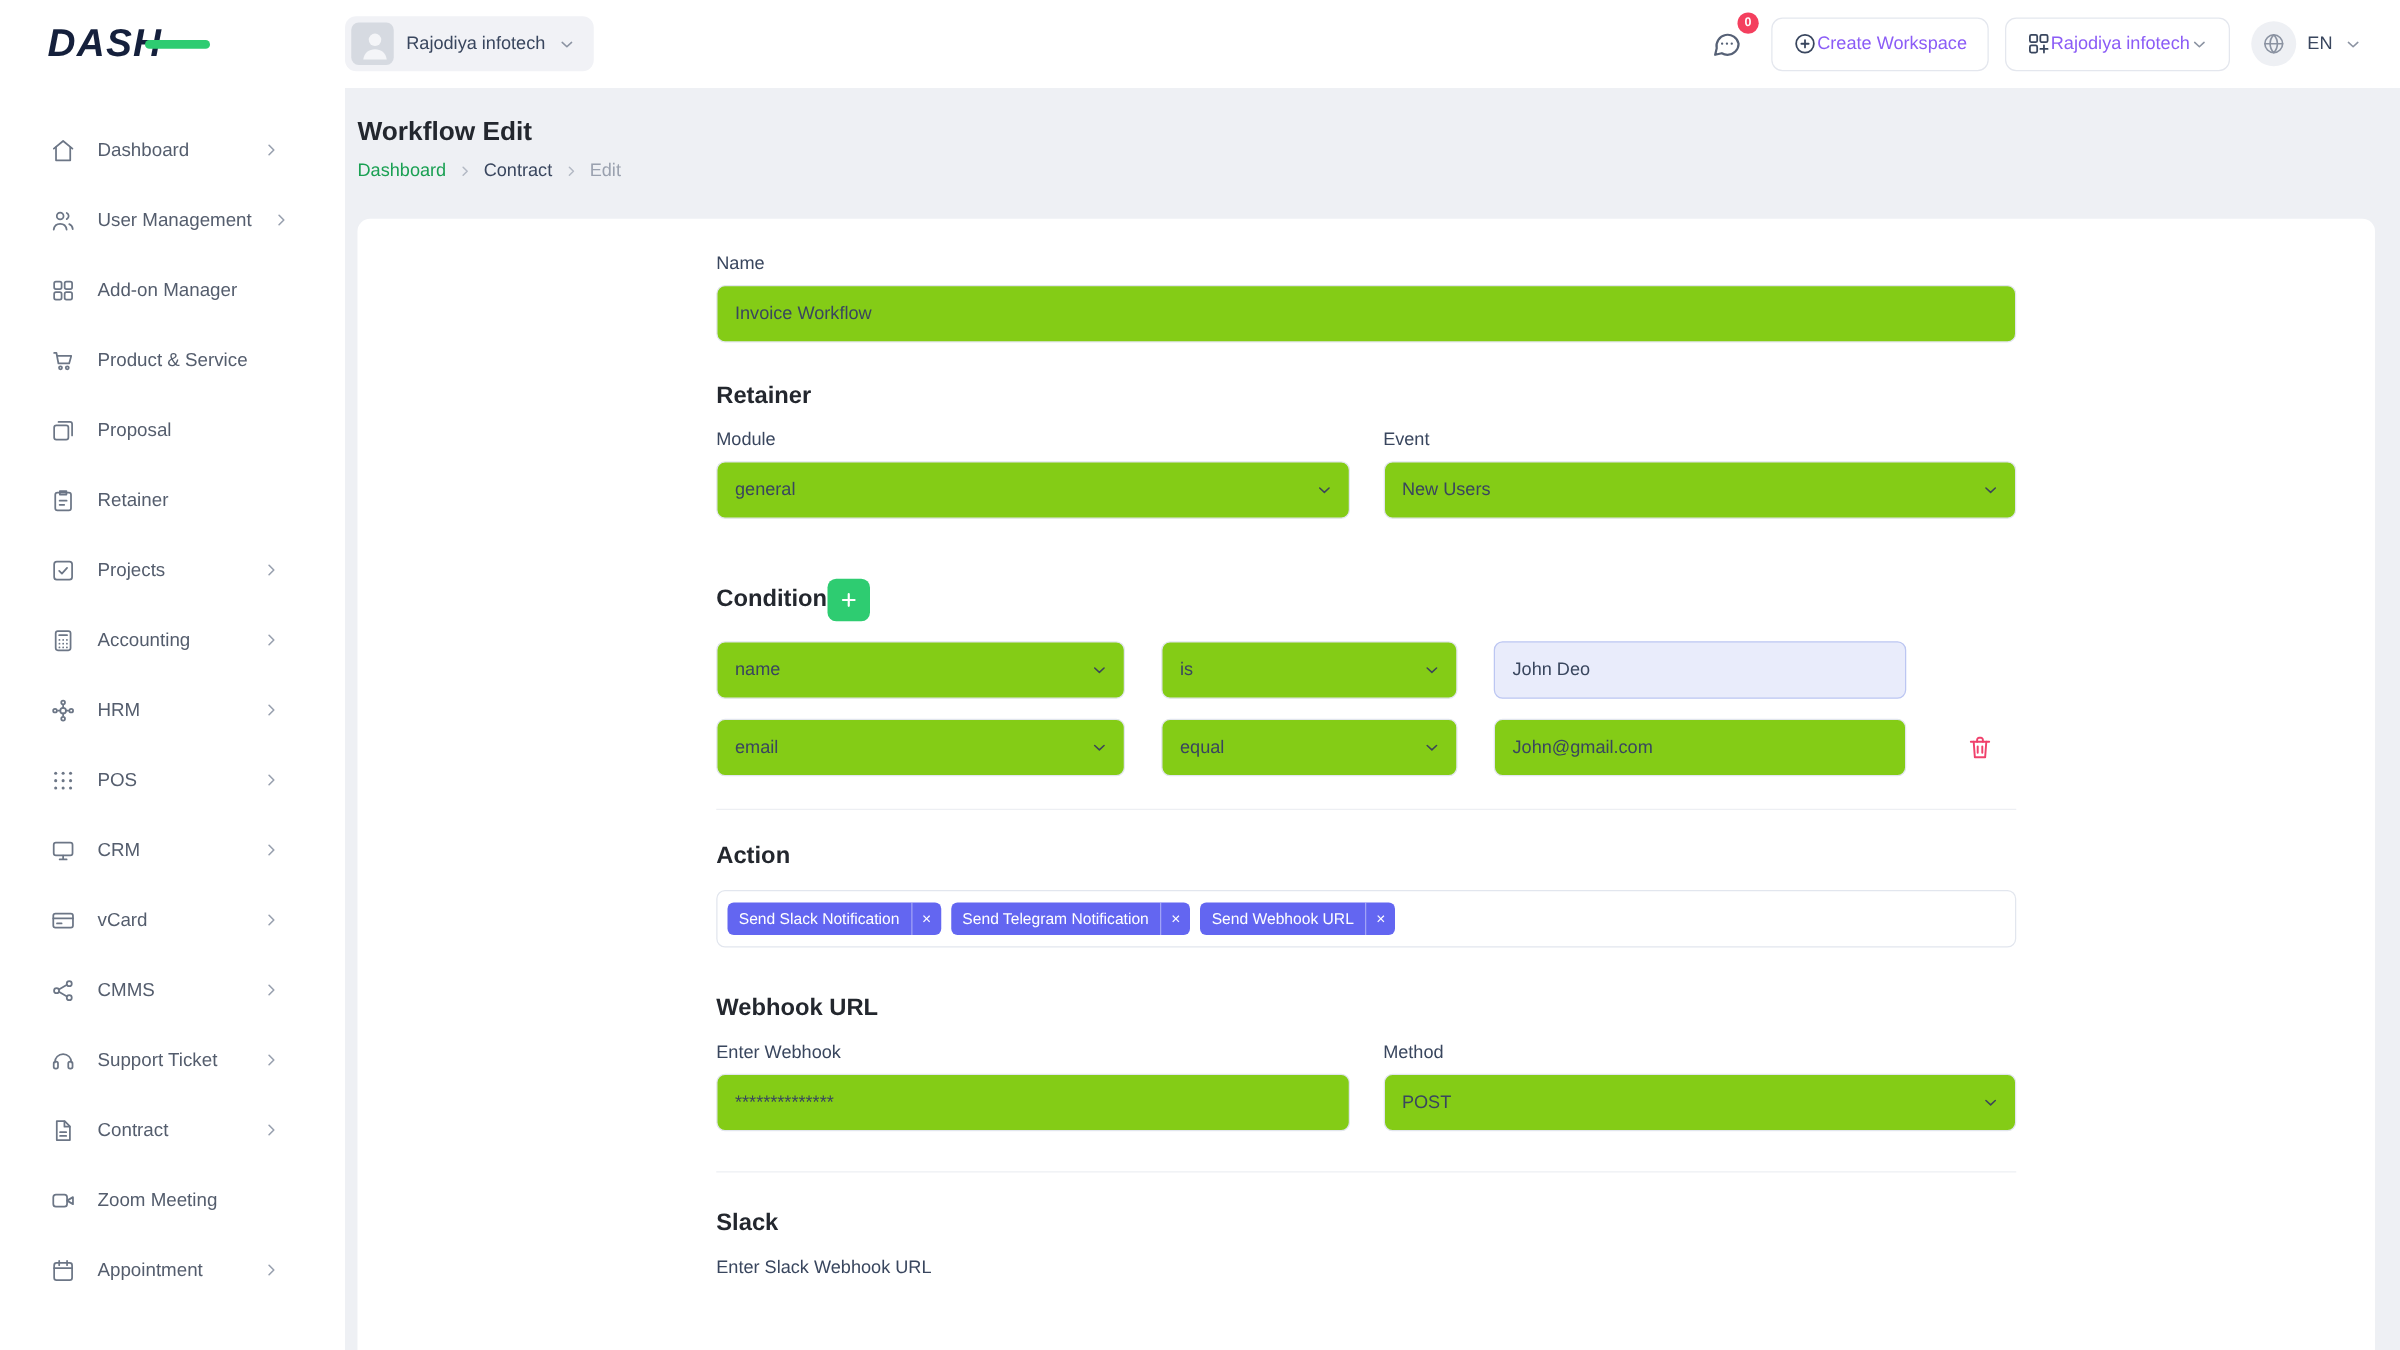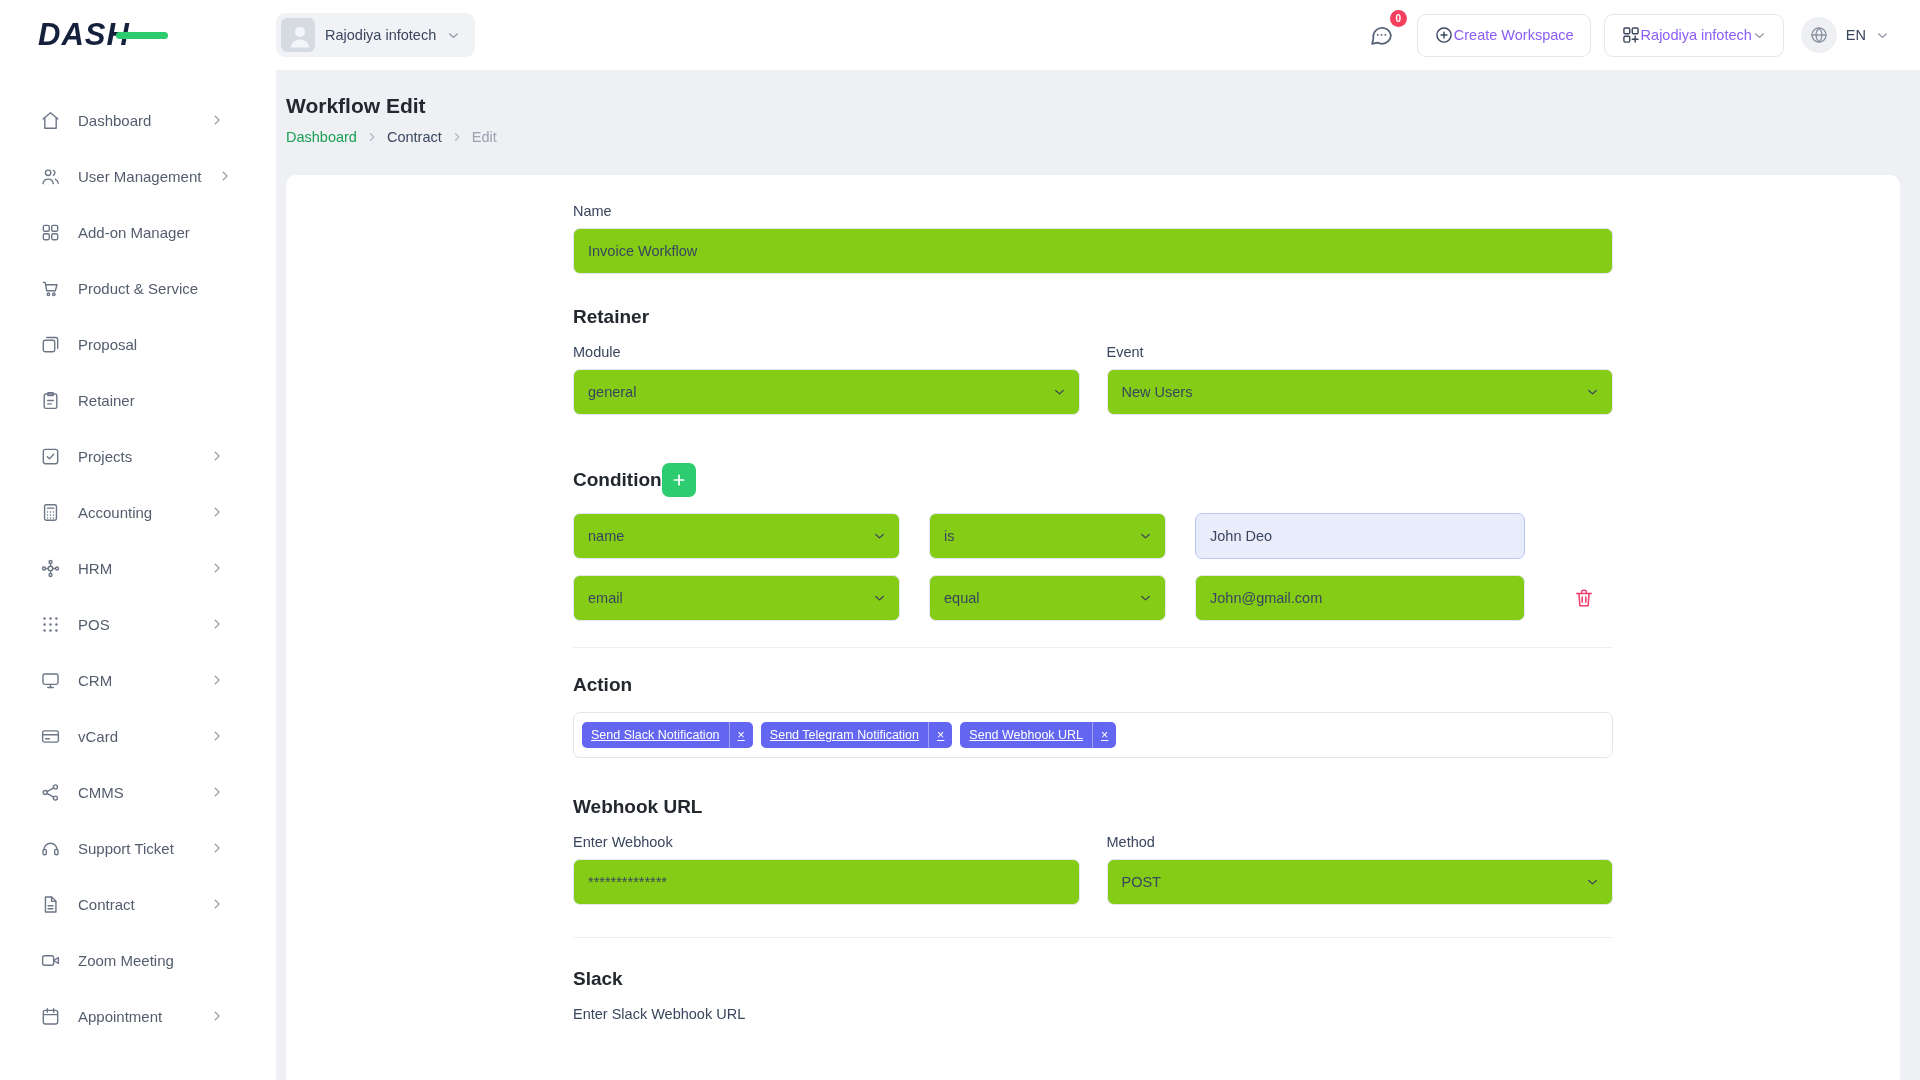--- a/index.html
+++ b/index.html
@@ -69,21 +69,21 @@
   .plus-btn { width:34px; height:34px; background:#2ecc71; border:none; border-radius:7px; color:#fff;
               display:flex; align-items:center; justify-content:center; cursor:pointer; }
   .cond-row { display:grid; grid-template-columns:327px 237px 330px 59px; column-gap:29px; margin-bottom:16px; align-items:center; }
   .trash-btn { background:none; border:none; cursor:pointer; color:#f0416c; display:flex; align-items:center; justify-content:center; width:46px; height:46px; margin:0 auto; }
 
   .sep { border-top:1px solid #edeff3; margin-top:26px; }
   .mt-action { margin-top:26px; margin-bottom:16px; }
   .action-box { border:1px solid #e2e6ee; border-radius:7px; min-height:46px; padding:7px 8px;
                 display:flex; align-items:center; gap:8px; flex-wrap:wrap; cursor:text; }
   .tag { display:inline-flex; align-items:stretch; background:#6366f1; color:#fff; border-radius:5px;
-         font-size:12.5px; overflow:hidden;text-decoration:underline; }
+         font-size:12.5px; overflow:hidden; }
   .tag-label { padding:6px 9px; }
   .tag-close { padding:6px 8px; border-left:1px solid rgba(255,255,255,.4); cursor:pointer; display:flex; align-items:center; }
 
   .mt-webhook { margin-top:38px; margin-bottom:16px; }
   .mt-slack { margin-top:30px; margin-bottom:16px; }
   .slack-sep { border-top:1px solid #edeff3; margin-top:32px; }
 </style>
 </head>
 <body>
 

